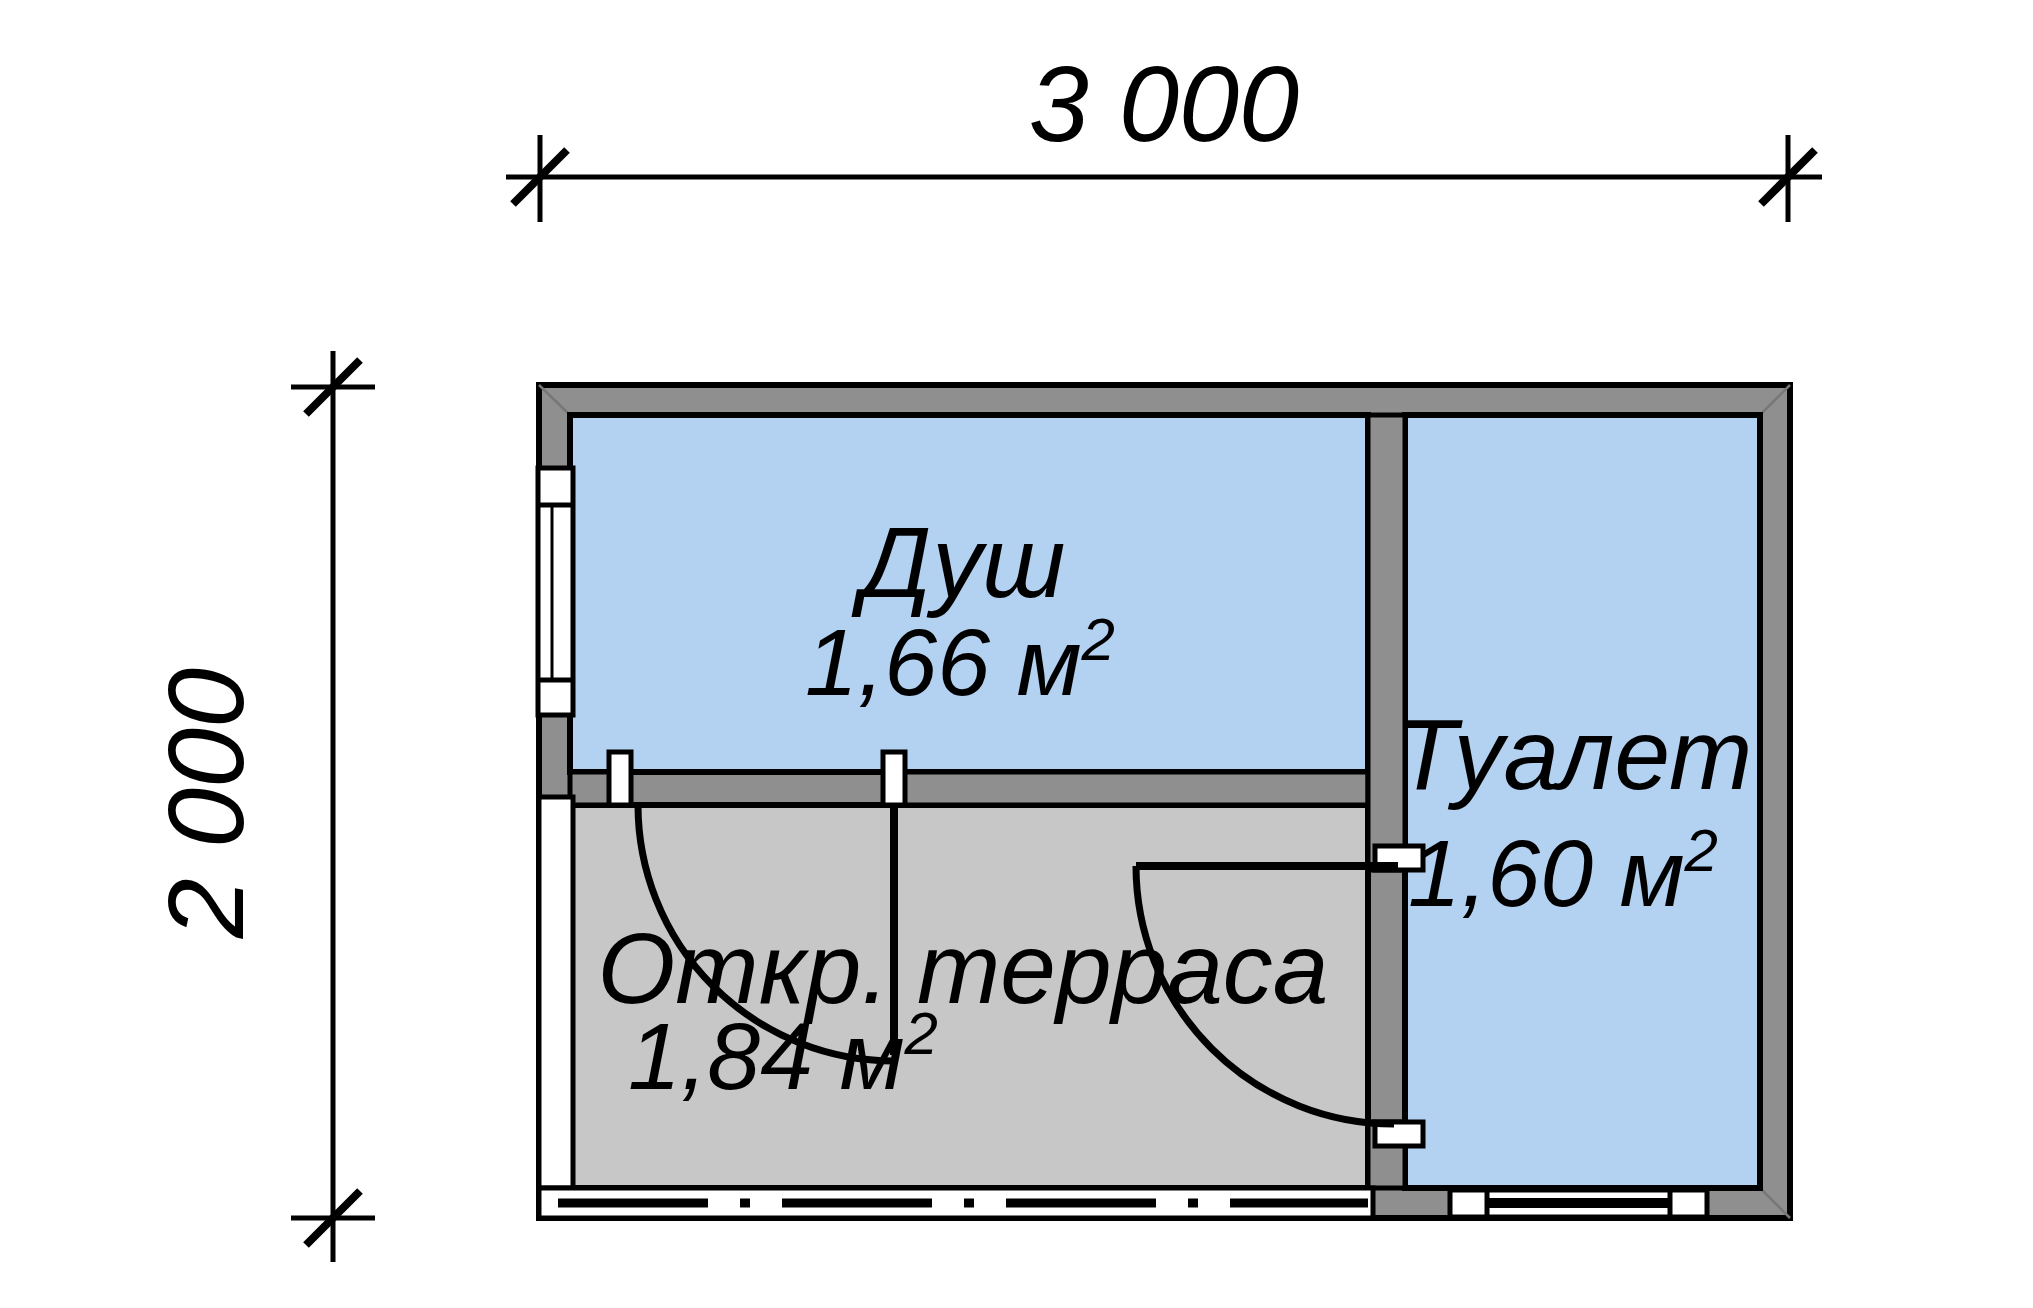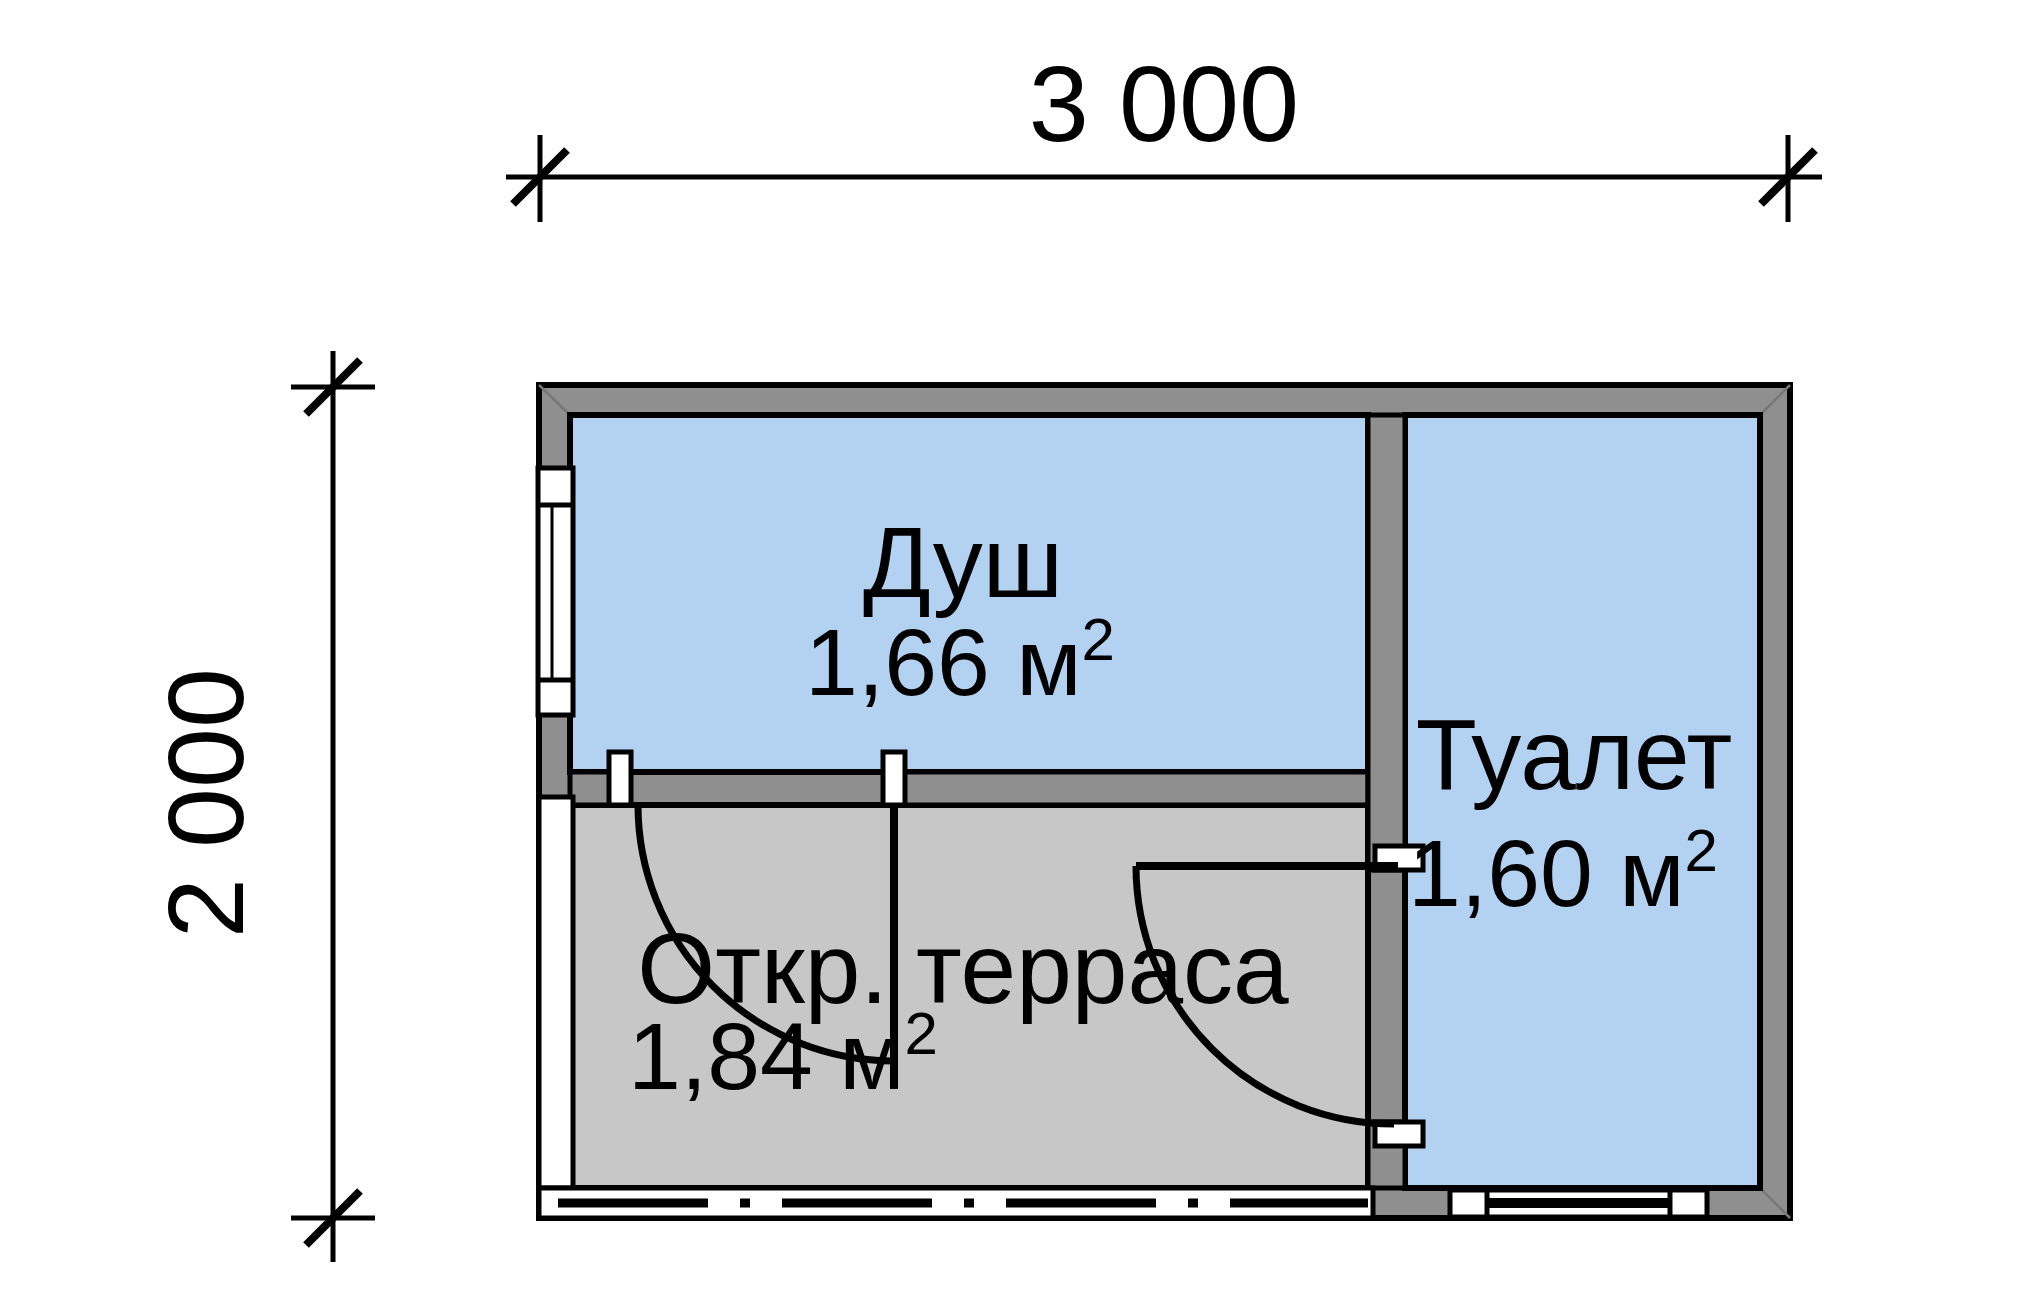--- a/index.html
+++ b/index.html
@@ -3,21 +3,21 @@
 <meta charset="utf-8">
 <style>
   :root{
     --room-fill:#b3d1f1;
     --wall-fill:#8f8f8f;
     --terrace-fill:#c7c7c7;
     --line:#000000;
     --background:#ffffff;
   }
   html,body{margin:0;padding:0;background:var(--background);}
-  .page{position:relative;width:2033px;height:1308px;background:var(--background);overflow:hidden;}
+  .page{position:relative;width:2033px;height:1308px;background:var(--background);overflow:hidden;font-style:italic;}
   svg{display:block;}
   text{
     font-family:"Liberation Sans","DejaVu Sans",sans-serif;
     fill:var(--line);
   }
   .room-name{font-size:100px;}
   .room-area{font-size:95px;}
   .dim-label{font-size:108px;}
 </style>
 </head>

